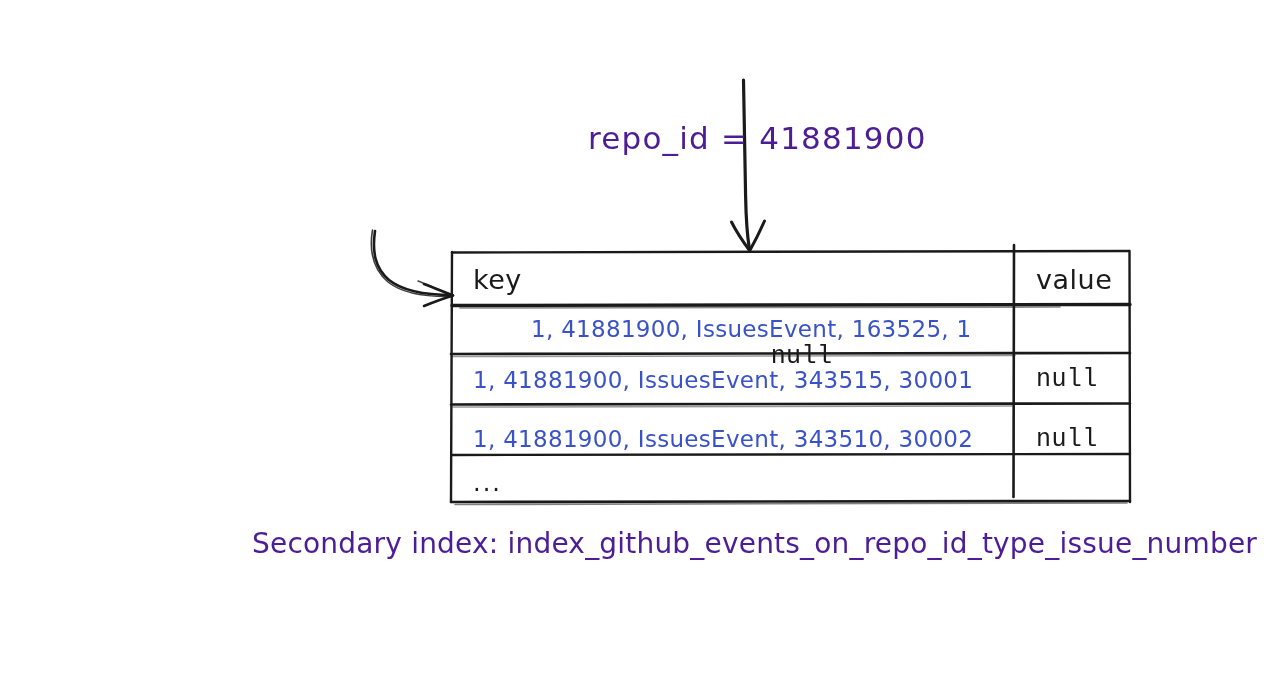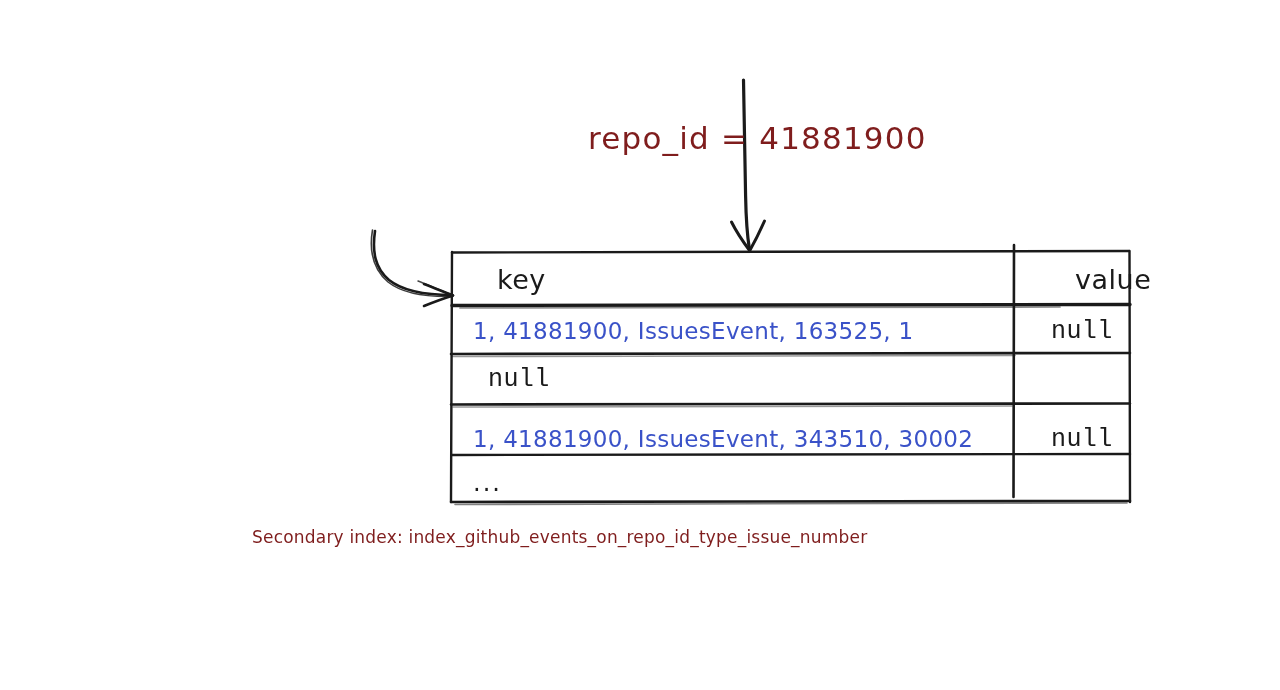--- a/index.html
+++ b/index.html
@@ -20,21 +20,21 @@
     position: absolute;
     inset: 0;
     width: 1280px;
     height: 690px;
   }
 
   
   .hand {
     position: absolute;
     font-family: "DejaVu Sans", sans-serif;
-    color: #7f1d1d;
+    color: #4c1d95;
     white-space: nowrap;
     letter-spacing: 0.4px;
     transform-origin: left center;
   }
 
   #filter-expression {
     left: 588px;
     top: 120px;
     font-size: 31px;
     letter-spacing: 1.2px;
@@ -43,21 +43,21 @@
   #index-columns-label {
     left: 38px;
     top: 196px;
     font-size: 21.5px;
     letter-spacing: 0.6px;
   }
 
   #secondary-index-caption {
     left: 252px;
     top: 527px;
-    font-size: 17px;
+    font-size: 28px;
     letter-spacing: 0.2px;
   }
 
   #diagram-caption {
     left: 371px;
     top: 610px;
     font-size: 31px;
     letter-spacing: 0.7px;
   }
 
@@ -89,21 +89,21 @@
     padding-left: 22px;
     white-space: nowrap;
   }
 
   .cell-value {
     flex: 1;
     height: 100%;
     display: flex;
     align-items: center;
     box-sizing: border-box;
-    padding-left: 37px;
+    padding-left: 22px;
     white-space: nowrap;
   }
 
   .hdr-text {
     font-size: 27px;
     color: #1a1a1a;
     letter-spacing: 0.5px;
   }
   .key-text {
     font-size: 23px;
@@ -179,39 +179,42 @@
 
       <path d="M1014.0,245 L1013.5,497" stroke-width="2.6"></path>
     </g>
   </svg>
 
   <div class="hand" id="filter-expression">repo_id = 41881900</div>
 
 
   <div id="kv-table">
 
-    <div class="tbl-row" style="top:0px; height:55px;margin-left:24px;">
+    <div class="tbl-row" style="top:0px; height:55px;">
       <div class="cell-key">
         <span class="hdr-text">key</span>
       </div>
       <div class="cell-value">
         <span class="hdr-text">value</span>
       </div>
     </div>
 
-    <div class="tbl-row" style="top:53px; height:52px;">
+    <div class="tbl-row" style="top:64px; height:52px;flex-direction:column;">
       <div class="cell-key">
         <span class="key-text">1, 41881900, IssuesEvent, 163525, 1</span>
       </div>
       <div class="cell-value">
         <span class="val-text">null</span>
       </div>
     </div>
 
     <div class="tbl-row" style="top:102px; height:51px;">
+      <div class="cell-key">
+        <span class="key-text">1, 41881900, IssuesEvent, 343515, 30001</span>
+      </div>
       <div class="cell-value">
         <span class="val-text">null</span>
       </div>
     </div>
 
     <div class="tbl-row" style="top:153px; height:68px;">
       <div class="cell-key">
         <span class="key-text">1, 41881900, IssuesEvent, 343510, 30002</span>
       </div>
       <div class="cell-value">

